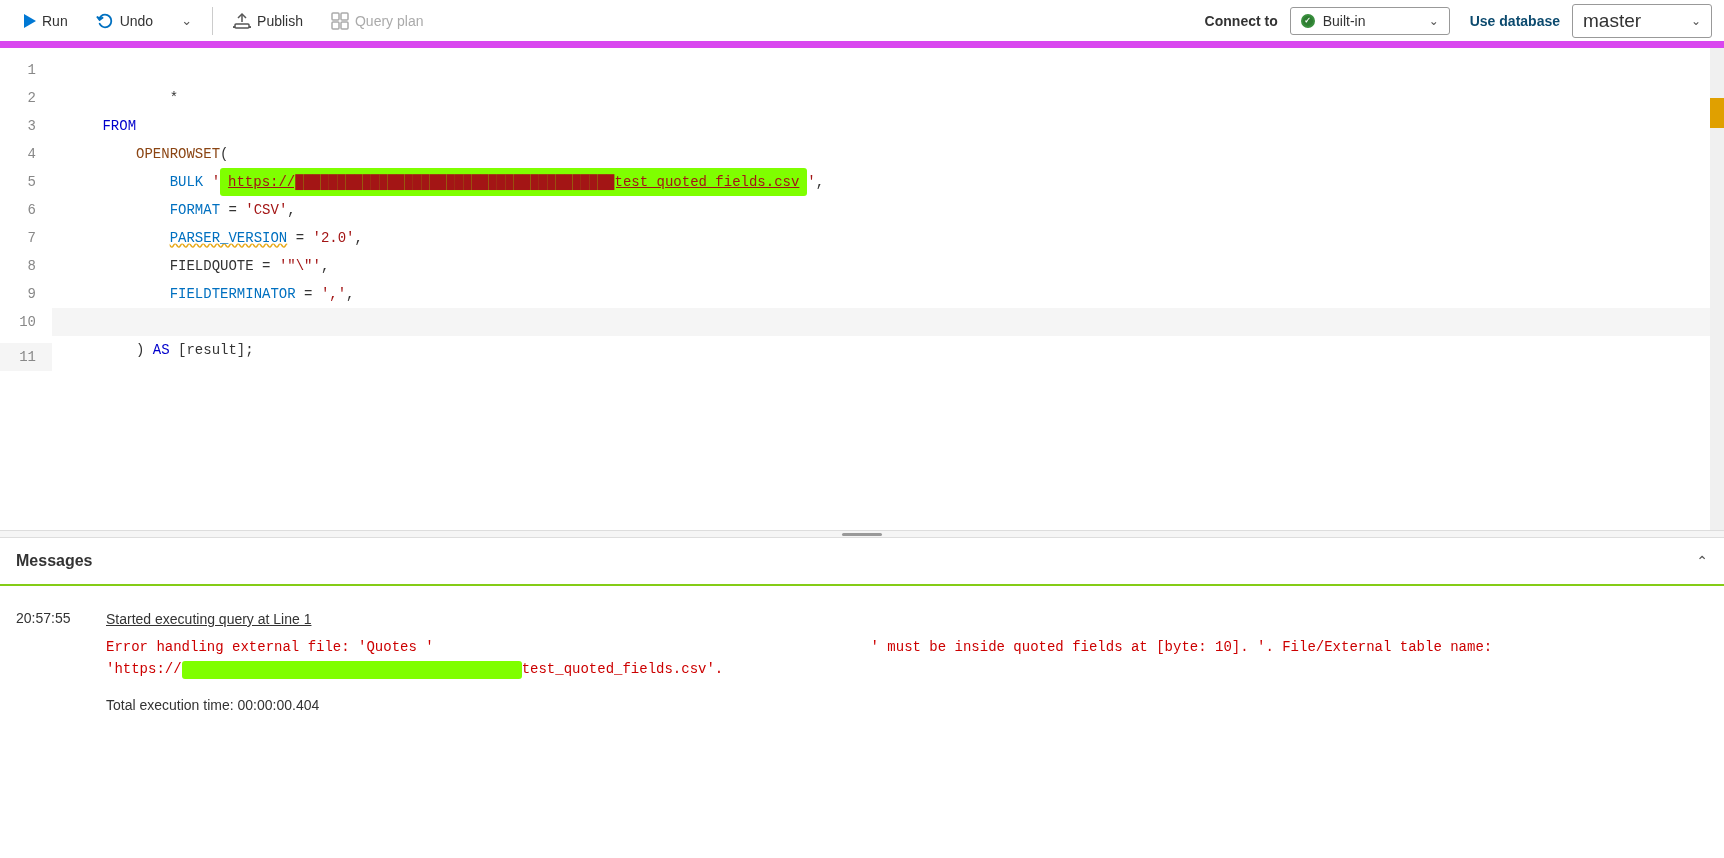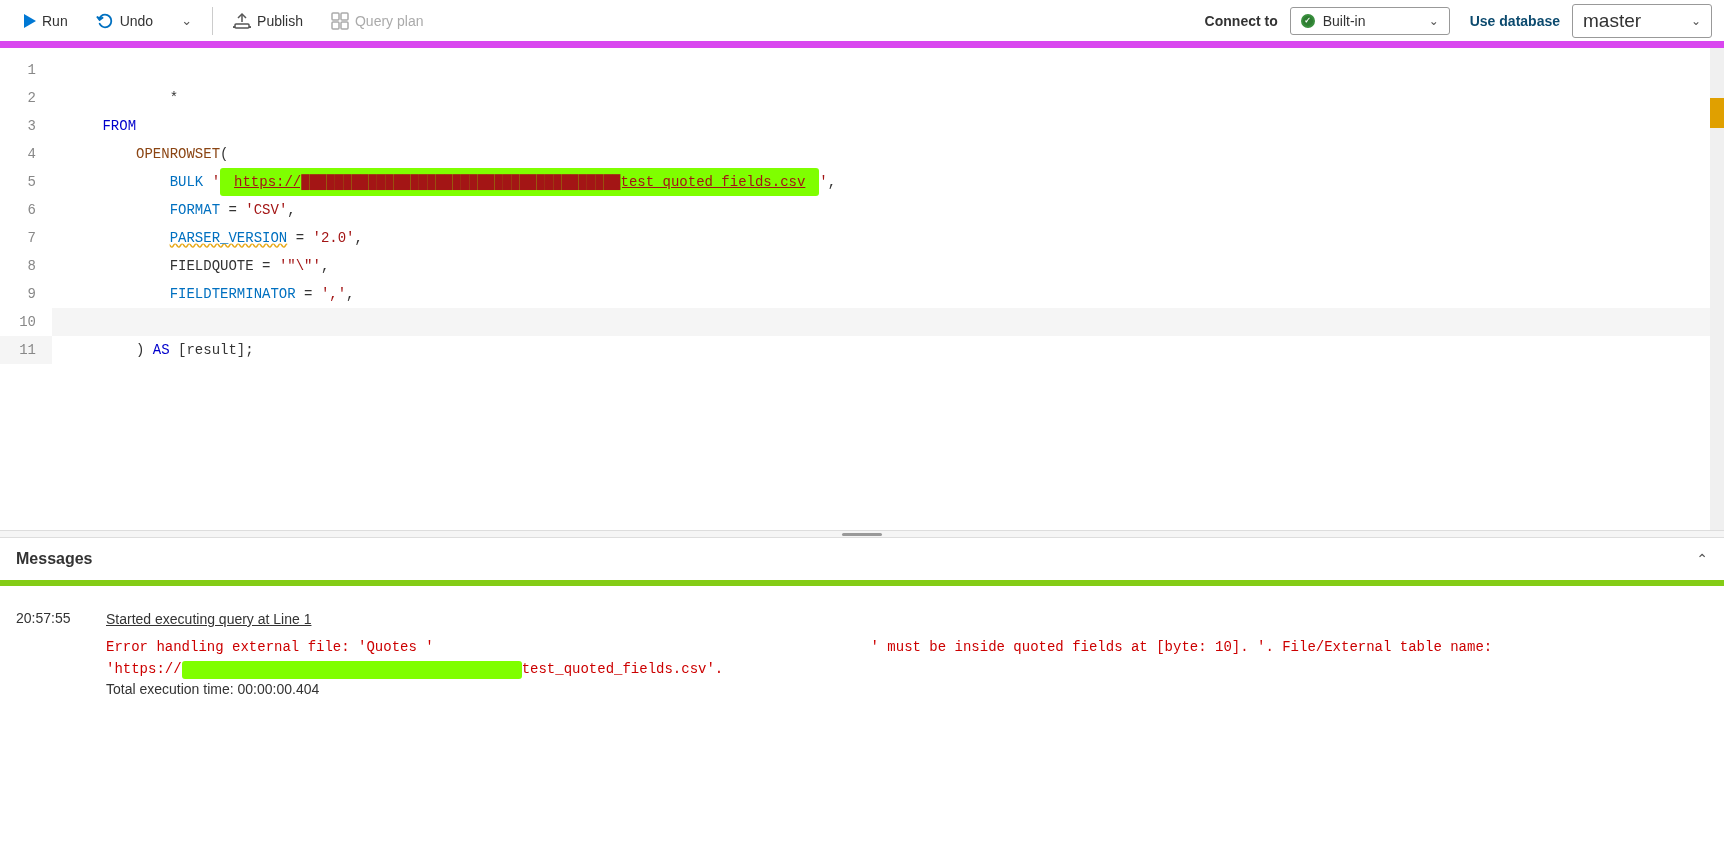--- a/index.html
+++ b/index.html
@@ -213,21 +213,21 @@
       flex-direction: column;
       flex-shrink: 0;
       background: #fff;
     }
     .messages-header {
       display: flex;
       align-items: center;
       justify-content: space-between;
       padding: 0 16px;
       height: 48px;
-      border-bottom: 6px solid #84cc16;
+      border-bottom: 2px solid #84cc16;
       flex-shrink: 0;
     }
     .messages-title {
       font-size: 16px;
       font-weight: 600;
       color: #333;
     }
     .messages-collapse {
       background: none;
       border: none;
@@ -263,21 +263,21 @@
     .message-error {
       font-size: 14px;
       color: #cc0000;
       margin-top: 8px;
       line-height: 1.6;
       font-family: Liberation Mono, monospace;
     }
     .message-info {
       font-size: 14px;
       color: #333;
-      margin-top: 0;
+      margin-top: 16px;
     }
 
     
     .undo-svg { width: 18px; height: 18px; fill: none; stroke: #0070c0; stroke-width: 2; }
   </style>
 </head>
 <body>
 
 <div class="toolbar">
   <button class="toolbar-btn">
@@ -336,40 +336,40 @@
     <div class="line-number">1</div>
     <div class="line-number">2</div>
     <div class="line-number">3</div>
     <div class="line-number">4</div>
     <div class="line-number">5</div>
     <div class="line-number">6</div>
     <div class="line-number">7</div>
     <div class="line-number">8</div>
     <div class="line-number">9</div>
     <div class="line-number">10</div>
-    <div class="line-number" style="background:#f5f5f5;">11</div>
+    <div class="line-number" style="background:#f5f5f5;margin-top:7px;">11</div>
   </div>
 
   <div class="code-content">
 
 
     <div class="code-line">
       <span class="plain">        *</span>
     </div>
 
     <div class="code-line">
       <span class="kw">FROM</span>
     </div>
 
     <div class="code-line">
       <span class="plain">    </span><span class="fn">OPENROWSET</span><span class="plain">(</span>
     </div>
 
     <div class="code-line">
-      <span class="plain">        </span><span class="kw-blue">BULK</span><span class="plain"> </span><span class="str">'</span><span style="background:#7fff00; border-radius:3px; display:inline-block; padding:0 14px;"><span class="str-link">https://██████████████████████████████████████test_quoted_fields.csv</span></span><span class="str">'</span><span class="plain">,</span>
+      <span class="plain">        </span><span class="kw-blue">BULK</span><span class="plain"> </span><span class="str">'</span><span style="background:#7fff00; border-radius:3px; display:inline-block; padding:0 8px;"><span class="str-link">https://██████████████████████████████████████test_quoted_fields.csv</span></span><span class="str">'</span><span class="plain">,</span>
     </div>
 
     <div class="code-line">
       <span class="plain">        </span><span class="kw-blue">FORMAT</span><span class="plain"> = </span><span class="str">'CSV'</span><span class="plain">,</span>
     </div>
 
     <div class="code-line">
       <span class="plain">        </span><span class="kw-blue squiggly">PARSER_VERSION</span><span class="plain"> = </span><span class="str">'2.0'</span><span class="plain">,</span>
     </div>
 

